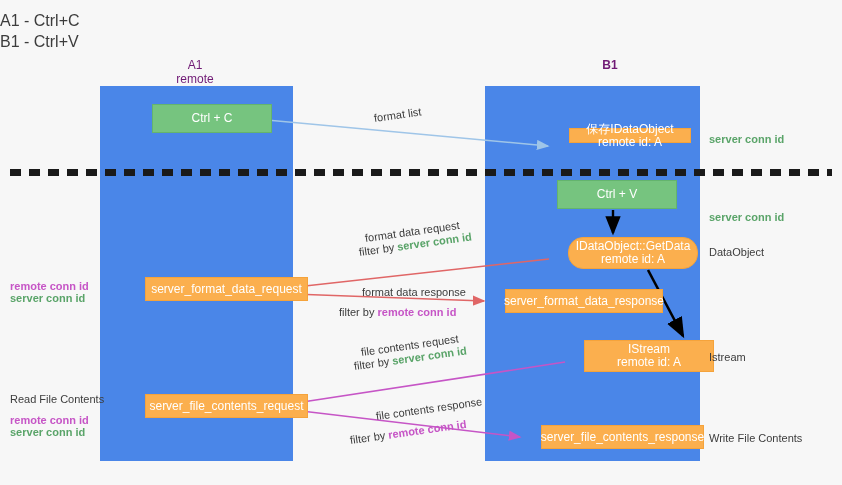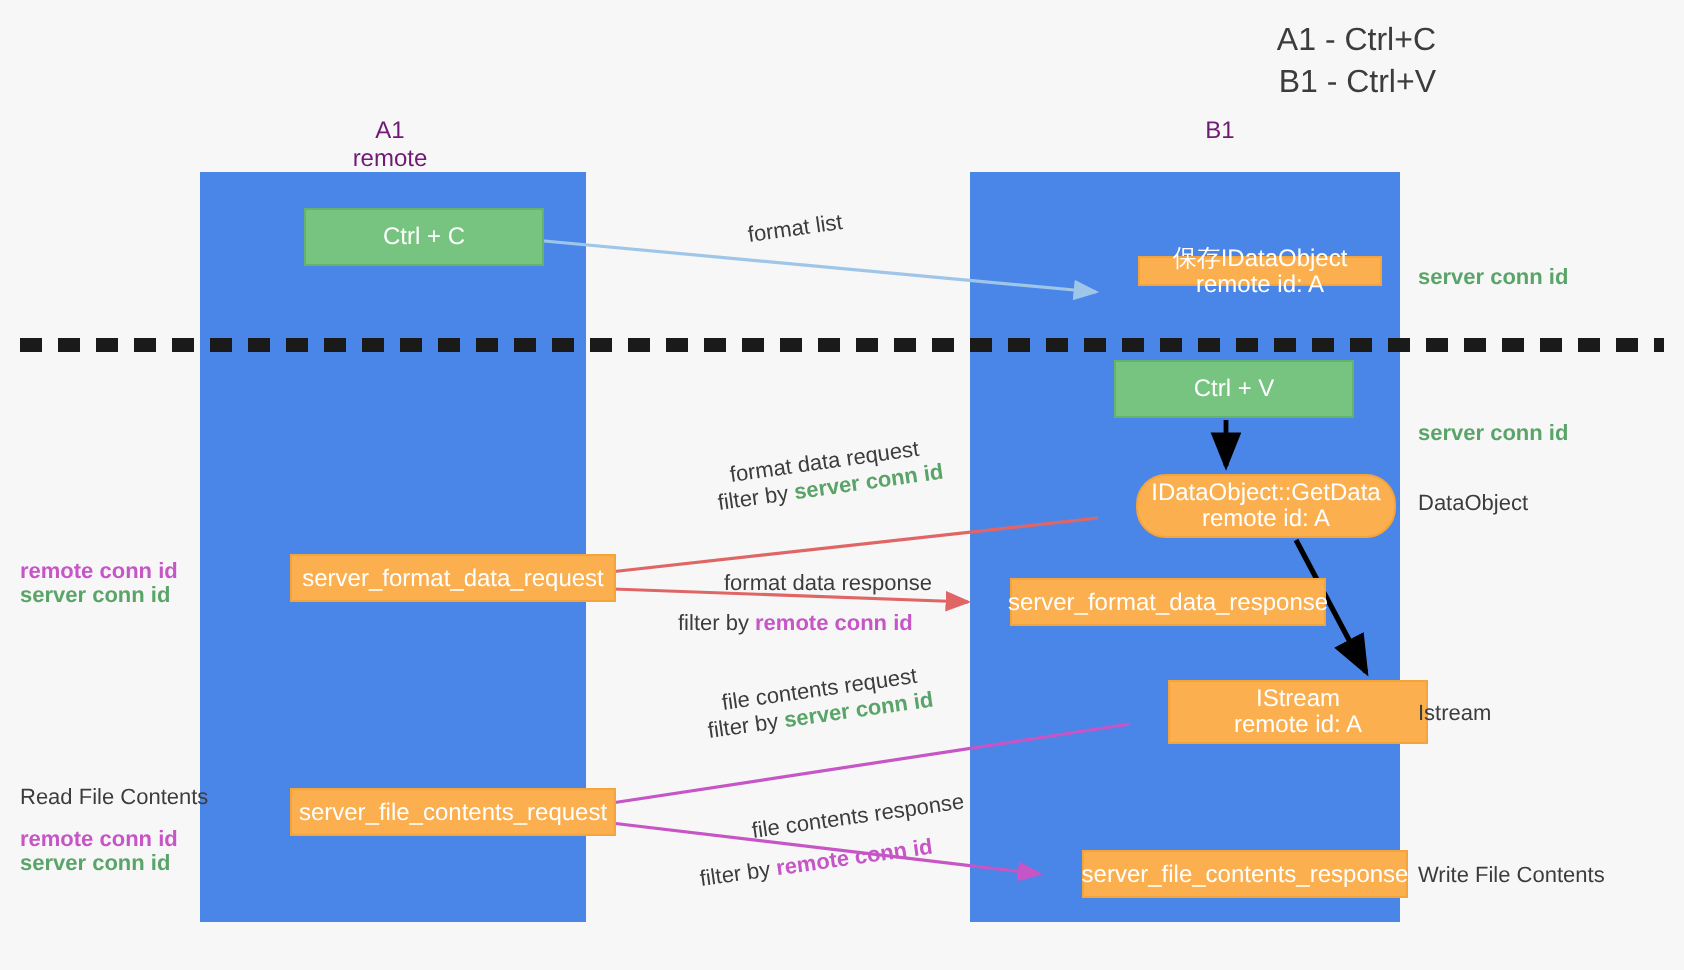--- a/index.html
+++ b/index.html
@@ -9,30 +9,30 @@
     font-family:"Liberation Sans",sans-serif;
     color:#3c3c3c;
     position:relative;
     overflow:hidden;
   }
   .stage{position:absolute;inset:0;}
   .abs{position:absolute;}
 
   
   #title{
-    left:0;top:10px;width:718px;text-align:right;
+    left:0;top:10px;width:718px;text-align:left;
     font-size:16px;line-height:21px;color:#3c3c3c;
   }
 
   
   .col-head{
     text-align:center;font-size:12px;line-height:14px;color:#701a75;
   }
   #head-a1{left:130px;top:58px;width:130px;}
-  #head-b1{left:530px;top:58px;width:160px;}
+  #head-b1{left:530px;top:58px;width:160px;font-weight:bold;}
 
   
   .lane{background:#4a86e8;}
   #lane-a1{left:100px;top:86px;width:193px;height:375px;}
   #lane-b1{left:485px;top:86px;width:215px;height:375px;}
 
   
   #wires{position:absolute;left:0;top:0;width:842px;height:485px;overflow:visible;}
 
   

